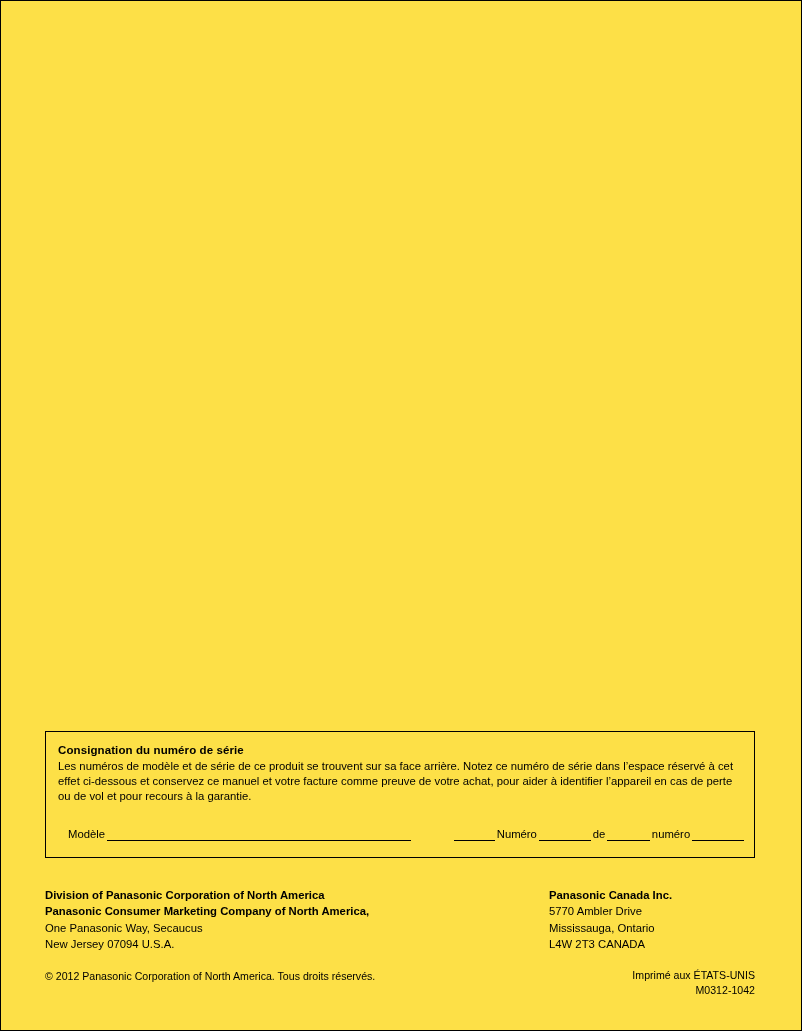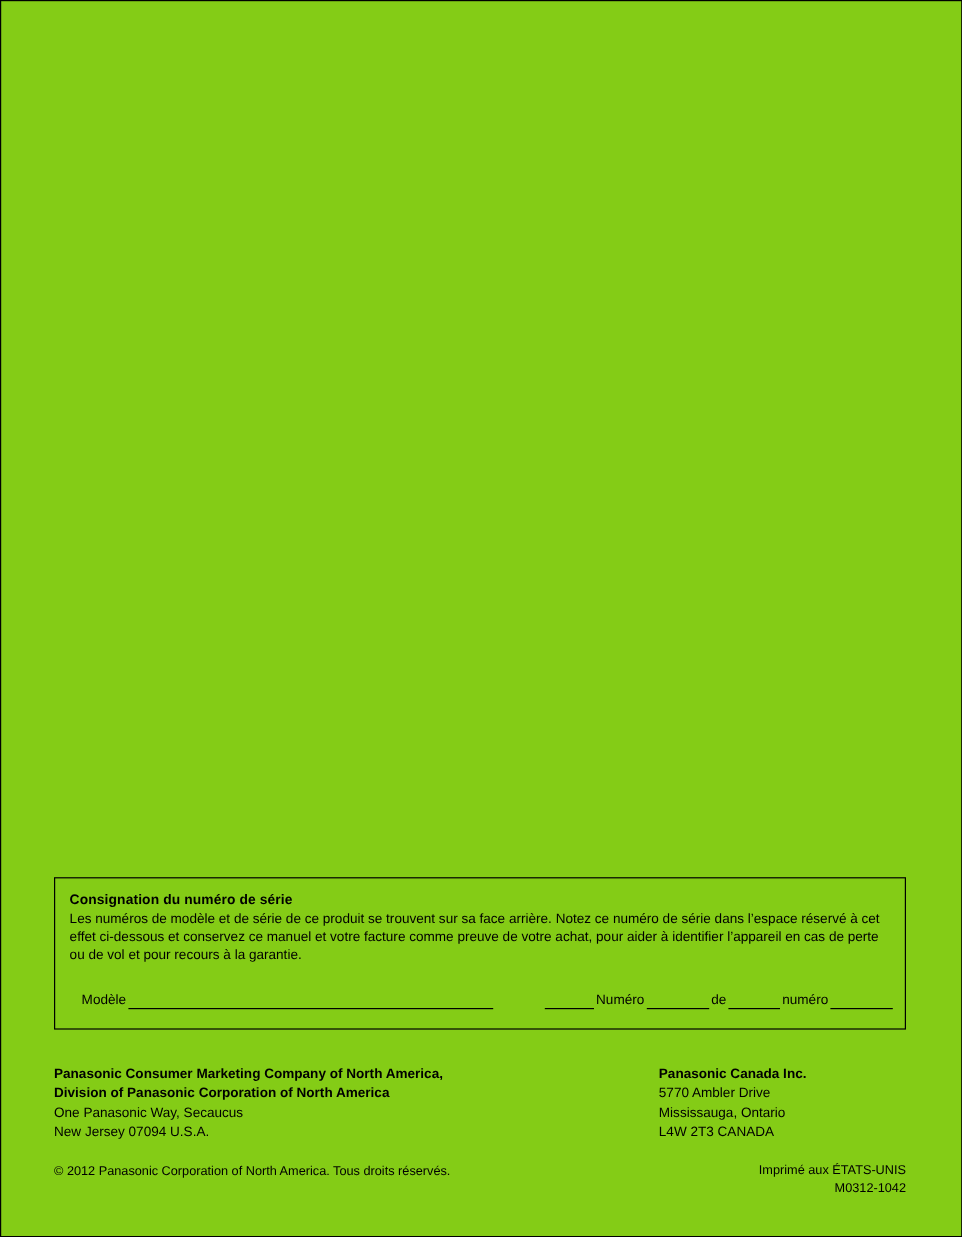--- a/index.html
+++ b/index.html
@@ -4,21 +4,21 @@
 <style>
   html, body {
     margin: 0;
     padding: 0;
     background: #ffffff;
   }
   .page {
     position: relative;
     width: 802px;
     height: 1031px;
-    background: #84cc16;
+    background: #fde047;
     border: 1px solid #000000;
     box-sizing: border-box;
     font-family: "Liberation Sans", sans-serif;
     color: #000000;
     overflow: hidden;
   }
 
   
   .serial-box {
     position: absolute;
@@ -136,22 +136,22 @@
         <span class="rule rule-b"></span>
         <span class="lbl">de</span>
         <span class="rule rule-c"></span>
         <span class="lbl">numéro</span>
         <span class="rule rule-d"></span>
       </div>
     </div>
   </div>
 
   <div class="addr-left">
+    <div class="addr-bold">Division of Panasonic Corporation of North America</div>
     <div class="addr-bold">Panasonic Consumer Marketing Company of North America,</div>
-    <div class="addr-bold">Division of Panasonic Corporation of North America</div>
     <div>One Panasonic Way, Secaucus</div>
     <div>New Jersey 07094 U.S.A.</div>
   </div>
 
   <div class="addr-right">
     <div class="addr-bold">Panasonic Canada Inc.</div>
     <div>5770 Ambler Drive</div>
     <div>Mississauga, Ontario</div>
     <div>L4W 2T3 CANADA</div>
   </div>

